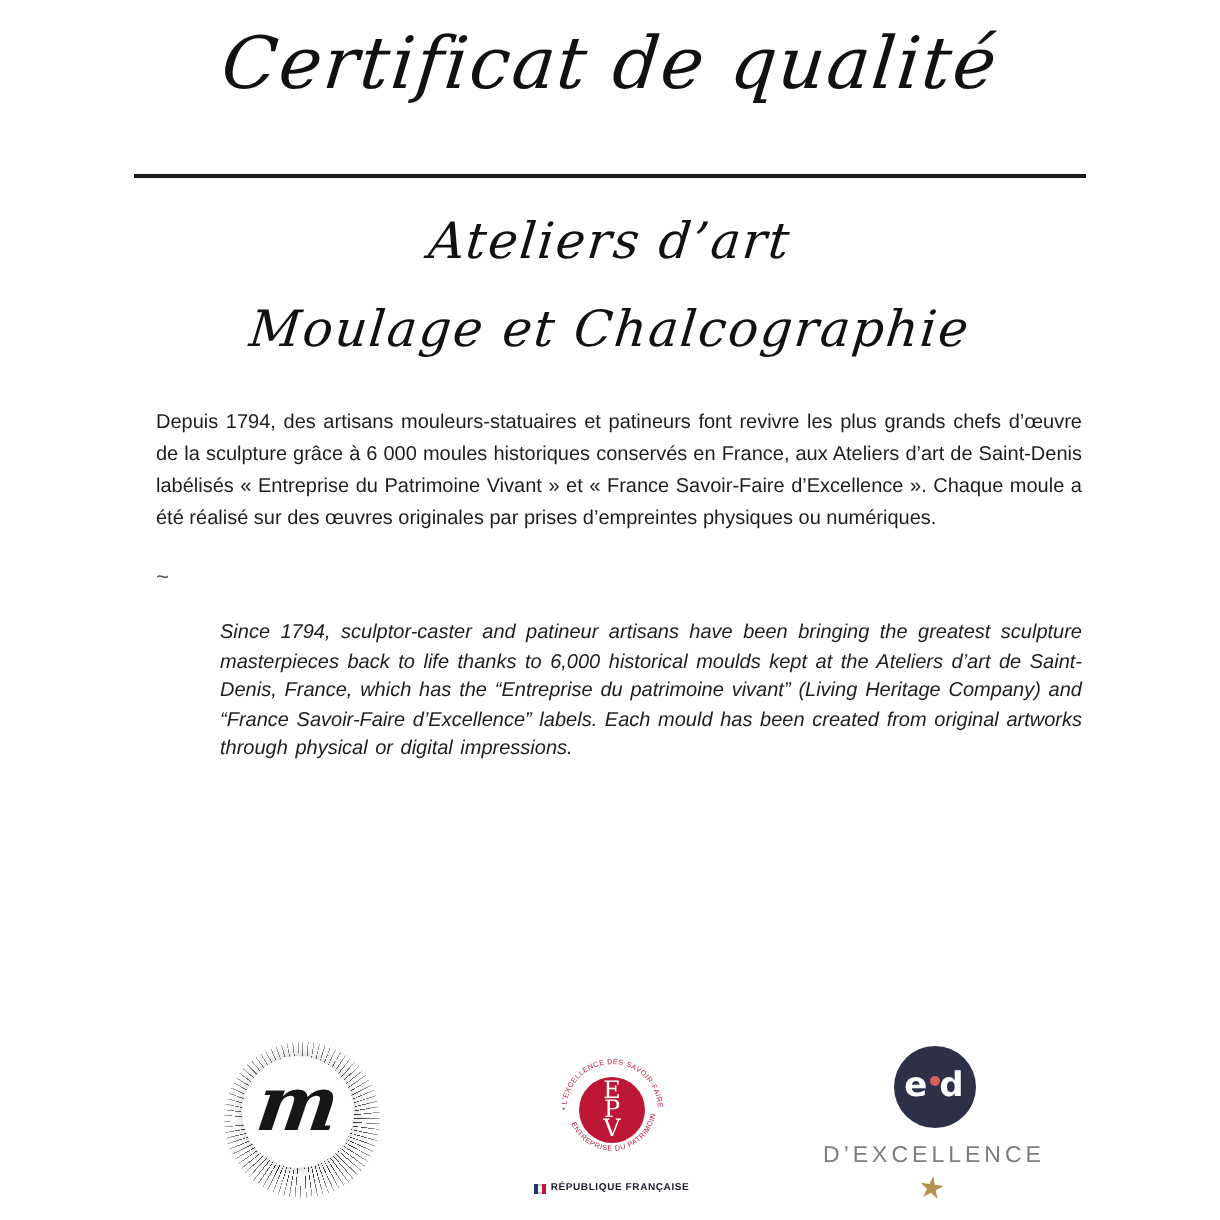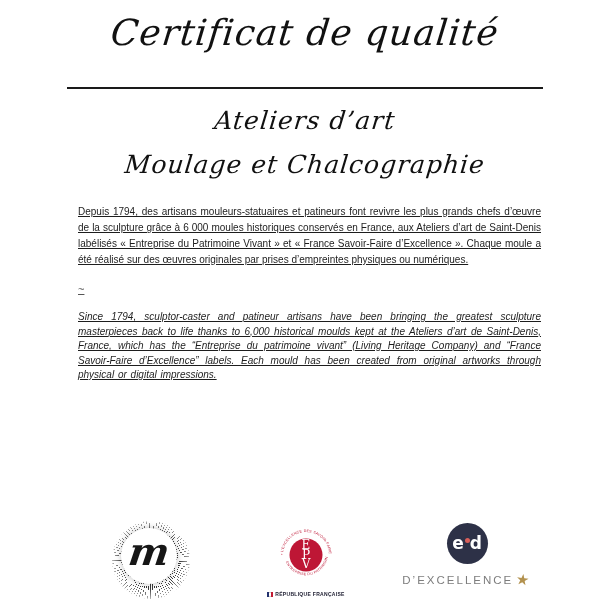--- a/index.html
+++ b/index.html
@@ -36,31 +36,31 @@
   .subtitle2{
     position:absolute;top:150px;left:0;width:610px;
     text-align:center;font-size:25px;letter-spacing:1px;
     transform:skewX(-6deg);
   }
   
   .body-copy{
     position:absolute;top:204px;left:78px;width:463px;
   }
   .body-copy p{
-    margin:0;text-align:justify;text-decoration:underline;
+    margin:0;text-align:justify;
   }
   .p-fr{
     font-size:10px;line-height:16px;color:#1d1d1d;
   }
   .p-fr.first{margin-bottom:14px;}
   .p-en{
     font-style:italic;font-size:10px;line-height:14.5px;color:#1d1d1d;
     word-spacing:1px;
   }
-  .p-en.first{margin-bottom:13px;}
+  .p-en.first{margin-bottom:13px;margin-left:32px;}
   .tilde{
     text-align:center;font-size:11px;color:#555;
     margin:8px 0 14px 0 !important;
     line-height:14px;
   }
   
   .footer{position:absolute;left:0;top:515px;width:610px;height:95px;}
 
   
   .rmn{position:absolute;left:112px;top:6px;width:78px;height:78px;}
@@ -110,21 +110,21 @@
   .fsfe-circle .dot{
     width:5px;height:5px;border-radius:50%;background:#d95f5a;
     margin:0 0 7px 1px;
   }
   .fsfe-line1{
     font-size:8.5px;font-weight:700;letter-spacing:1.4px;
     color:#2d3147;white-space:nowrap;
   }
   .fsfe-line2{
     margin-top:2px;font-size:11.5px;letter-spacing:2px;color:#7d7d7d;
-    white-space:nowrap;display:flex;align-items:center;justify-content:center;gap:3px;
+    white-space:nowrap;display:flex;align-items:center;justify-content:center;gap:3px;flex-direction:column;
   }
   .fsfe-star{
     color:#b3924f;font-size:15px;line-height:1;transform:rotate(8deg);
   }
 </style>
 </head>
 <body>
 
 <div class="page">
 

